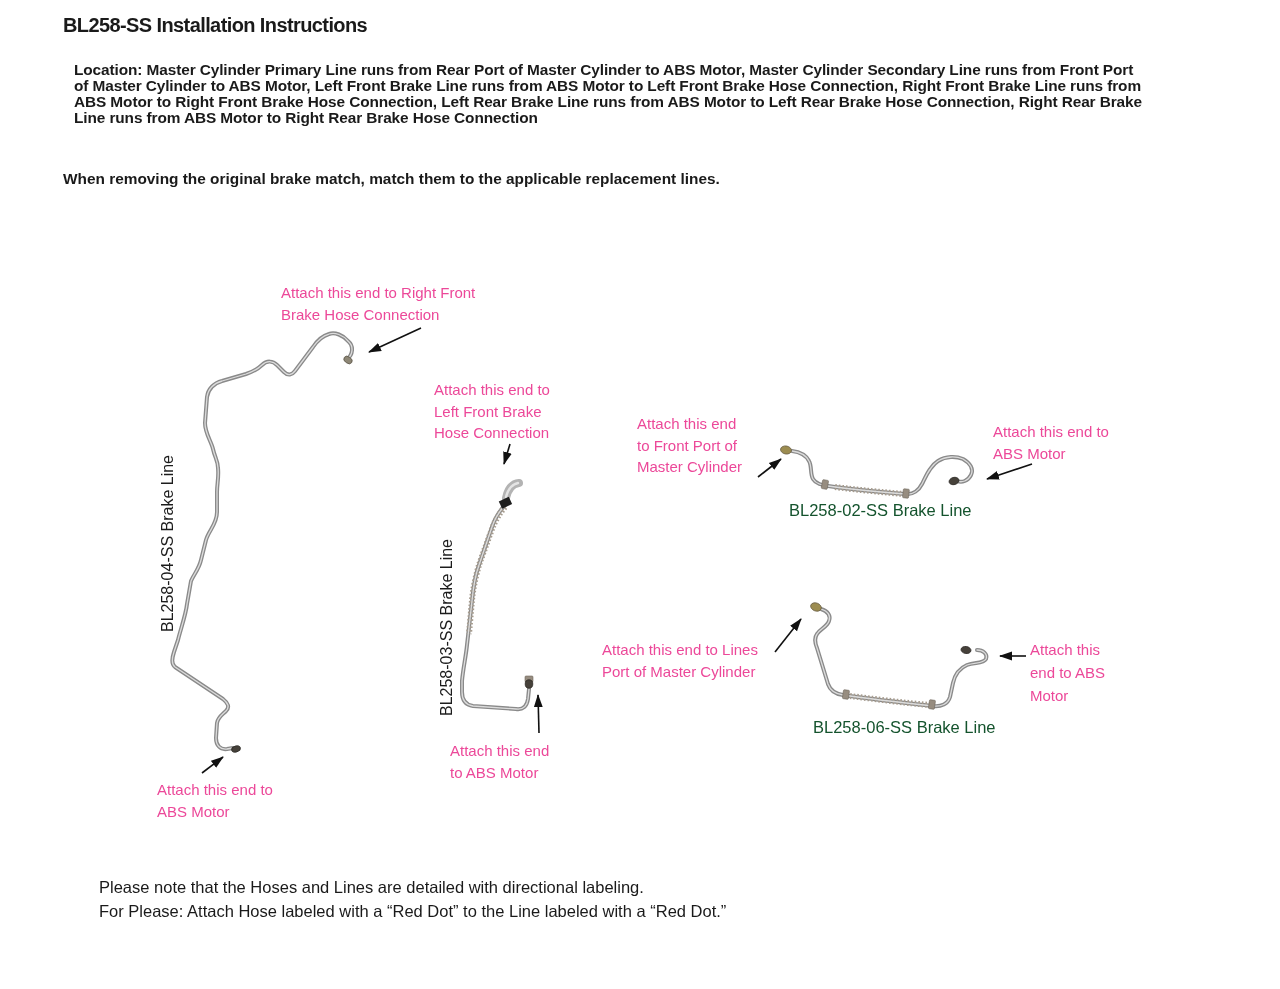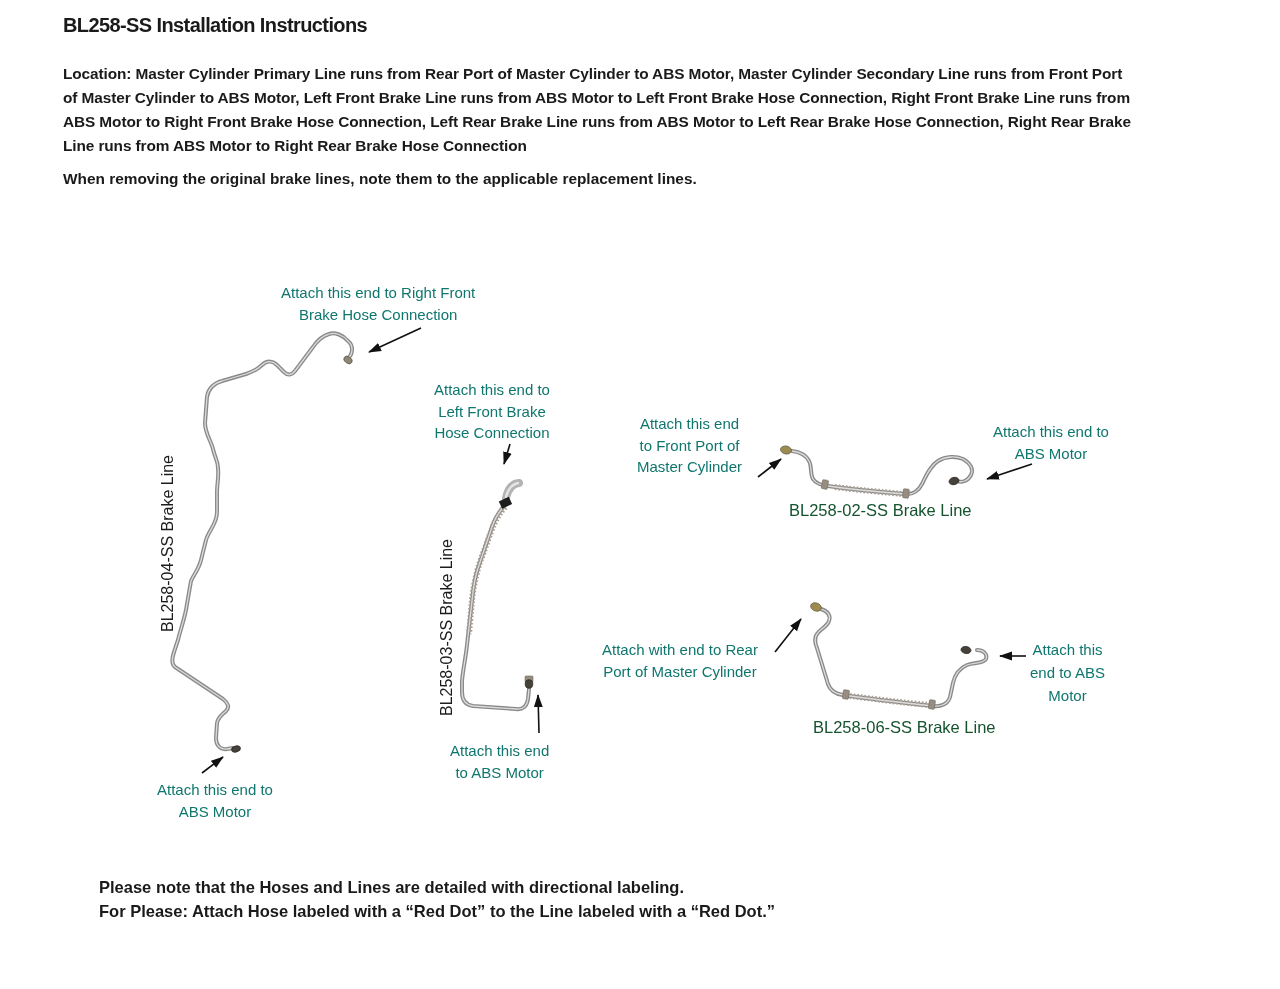--- a/index.html
+++ b/index.html
@@ -7,38 +7,38 @@
     --braid:#a69c8f; --fitting-brass:#9c8c50; --fitting-dark:#46413a; --arrow:#111111;
   }
   html,body{margin:0;padding:0;}
   body{
     width:1280px;height:989px;background:#ffffff;position:relative;overflow:hidden;
     font-family:"Liberation Sans",sans-serif;color:var(--text);
   }
   .abs{position:absolute;}
   .preline{white-space:pre-line;}
   #title{left:63px;top:14px;font-size:20px;font-weight:bold;letter-spacing:-0.6px;margin:0;}
-  #intro{left:63px;top:62px;width:1190px;font-size:15.4px;font-weight:bold;line-height:24px;letter-spacing:-0.1px;}
+  #intro{left:74px;top:62px;width:1190px;font-size:15.4px;font-weight:bold;line-height:16px;letter-spacing:-0.1px;}
   #removal{left:63px;top:170px;font-size:15.4px;font-weight:bold;}
-  .callout{position:absolute;font-size:15px;line-height:21.5px;color:#0f766e;text-align:center;}
+  .callout{position:absolute;font-size:15px;line-height:21.5px;color:#ec4899;}
   #co-rf{left:281px;top:282px;}
   #co-lf{left:434px;top:379px;}
   #co-fp{left:637px;top:413px;}
   #co-abs02{left:993px;top:421px;}
   #co-rp{left:602px;top:639px;}
   #co-abs01{left:1030px;top:638px;line-height:23px;}
   #co-abs03{left:450px;top:740px;}
   #co-abs04{left:157px;top:779px;}
   .partlabel{position:absolute;font-size:16.5px;color:#14532d;}
   #pl-02{left:789px;top:501px;}
   #pl-01{left:813px;top:718px;}
   .vlabel{position:absolute;font-size:16px;color:#1c1c1c;writing-mode:vertical-rl;transform:rotate(180deg);white-space:nowrap;}
   #pl-04{left:159px;top:455px;}
   #pl-03{left:438px;top:539px;}
-  .footnote{position:absolute;font-size:16.5px;font-weight:bold;}
+  .footnote{position:absolute;font-size:16.5px;font-weight:normal;}
   #foot1{left:99px;top:878px;}
   #foot2{left:99px;top:902px;}
   svg#art{position:absolute;left:0;top:0;}
   .tube{fill:none;stroke:var(--tube-dark);stroke-width:4;stroke-linecap:round;stroke-linejoin:round;}
   .tube-hl{fill:none;stroke:var(--tube-light);stroke-width:1.3;stroke-linecap:round;stroke-linejoin:round;}
   .braid{fill:none;stroke:var(--braid);stroke-width:6;stroke-dasharray:1.6 2;}
   .arrow{stroke:var(--arrow);stroke-width:1.6;fill:none;}
   #ah path{fill:var(--arrow);}
   .fit-brass{fill:var(--fitting-brass);stroke:#6b6046;stroke-width:0.8;}
   .fit-dark{fill:var(--fitting-dark);stroke:#2c2925;stroke-width:0.8;}
@@ -49,21 +49,21 @@
   .clip{fill:#1d1d1d;}
 </style>
 </head>
 <body>
 
 <h1 id="title" class="abs">BL258-SS Installation Instructions</h1>
 <div id="intro" class="abs preline">Location: Master Cylinder Primary Line runs from Rear Port of Master Cylinder to ABS Motor, Master Cylinder Secondary Line runs from Front Port
 of Master Cylinder to ABS Motor, Left Front Brake Line runs from ABS Motor to Left Front Brake Hose Connection, Right Front Brake Line runs from
 ABS Motor to Right Front Brake Hose Connection, Left Rear Brake Line runs from ABS Motor to Left Rear Brake Hose Connection, Right Rear Brake
 Line runs from ABS Motor to Right Rear Brake Hose Connection</div>
-<div id="removal" class="abs">When removing the original brake lines, note them to the applicable replacement lines.</div>
+<div id="removal" class="abs">When removing the original brake match, match them to the applicable replacement lines.</div>
 
 <svg id="art" width="1280" height="989" viewBox="0 0 1280 989">
   <defs>
     <marker id="ah" markerWidth="14" markerHeight="11" refX="12" refY="5" orient="auto" markerUnits="userSpaceOnUse">
       <path d="M0,0.6 L13,5 L0,9.4 Z"></path>
     </marker>
   </defs>
 
   <g>
     <path class="tube" d="M347,359 C353,355 354,346 348,341 C343,335 335,332 329,334 C322,336 317,341 313,347 L295,371 C292,375 288,376 284,372 L277,365 C273,361 267,360 262,365 C258,369 252,372 246,374 L222,381 C214,383 208,389 207,397 L205,423 C205,433 211,441 213,449 C215,458 218,461 218,468 C219,477 217,484 217,492 L217,512 C217,524 209,530 206,540 L201,560 C199,569 194,574 191,581 L187,604 C186,614 181,628 178,640 L174,652 C172,658 171,664 175,667 L223,699 C228,703 230,707 226,711 C222,715 218,717 217,723 L216,738 C216,745 220,750 227,749 L233,748"></path>
@@ -116,21 +116,21 @@
 <div id="co-rf" class="callout preline">Attach this end to Right Front
 Brake Hose Connection</div>
 <div id="co-lf" class="callout preline">Attach this end to
 Left Front Brake
 Hose Connection</div>
 <div id="co-fp" class="callout preline">Attach this end
 to Front Port of
 Master Cylinder</div>
 <div id="co-abs02" class="callout preline">Attach this end to
 ABS Motor</div>
-<div id="co-rp" class="callout preline">Attach with end to Rear
+<div id="co-rp" class="callout preline">Attach this end to Lines
 Port of Master Cylinder</div>
 <div id="co-abs01" class="callout preline">Attach this
 end to ABS
 Motor</div>
 <div id="co-abs03" class="callout preline">Attach this end
 to ABS Motor</div>
 <div id="co-abs04" class="callout preline">Attach this end to
 ABS Motor</div>
 
 <div id="pl-04" class="vlabel">BL258-04-SS Brake Line</div>

